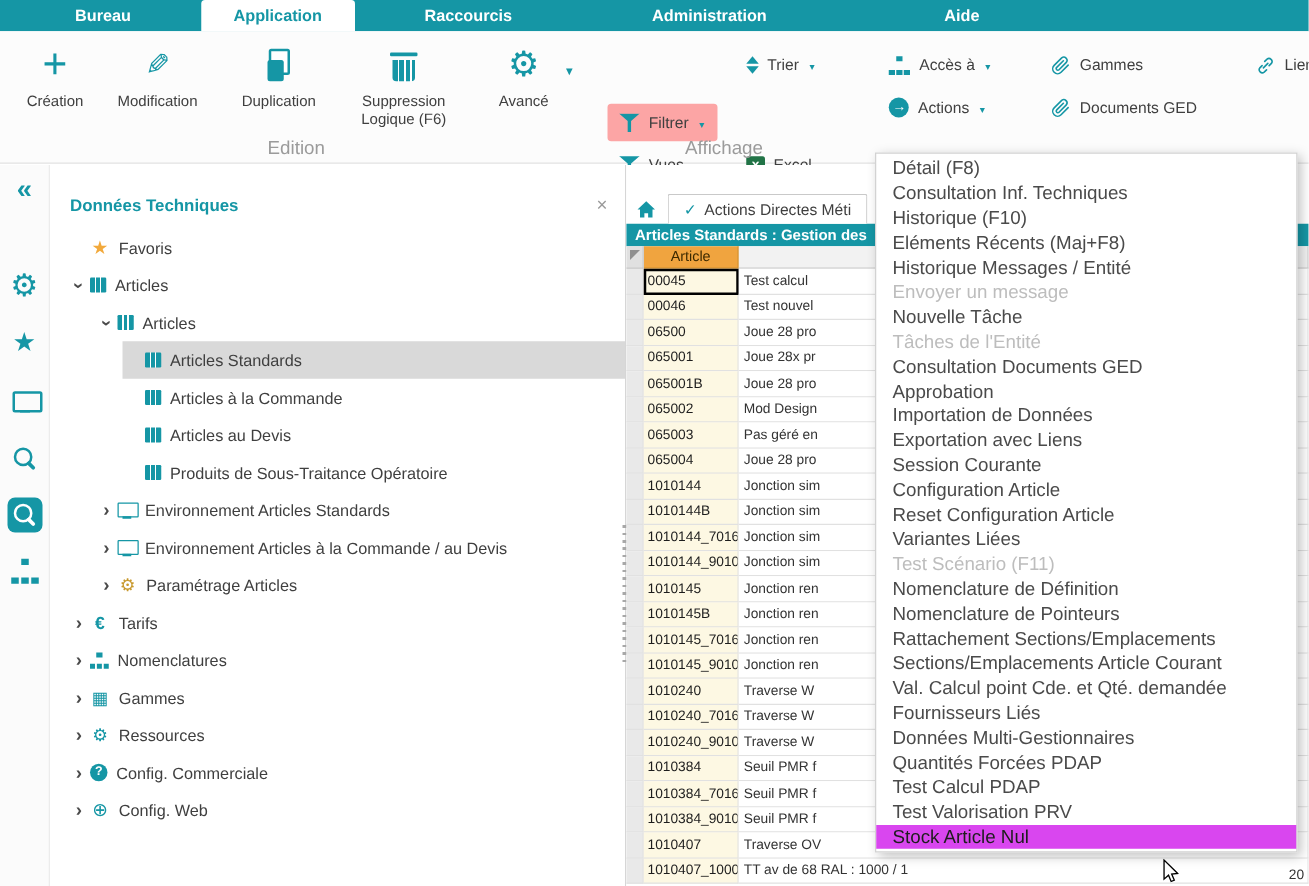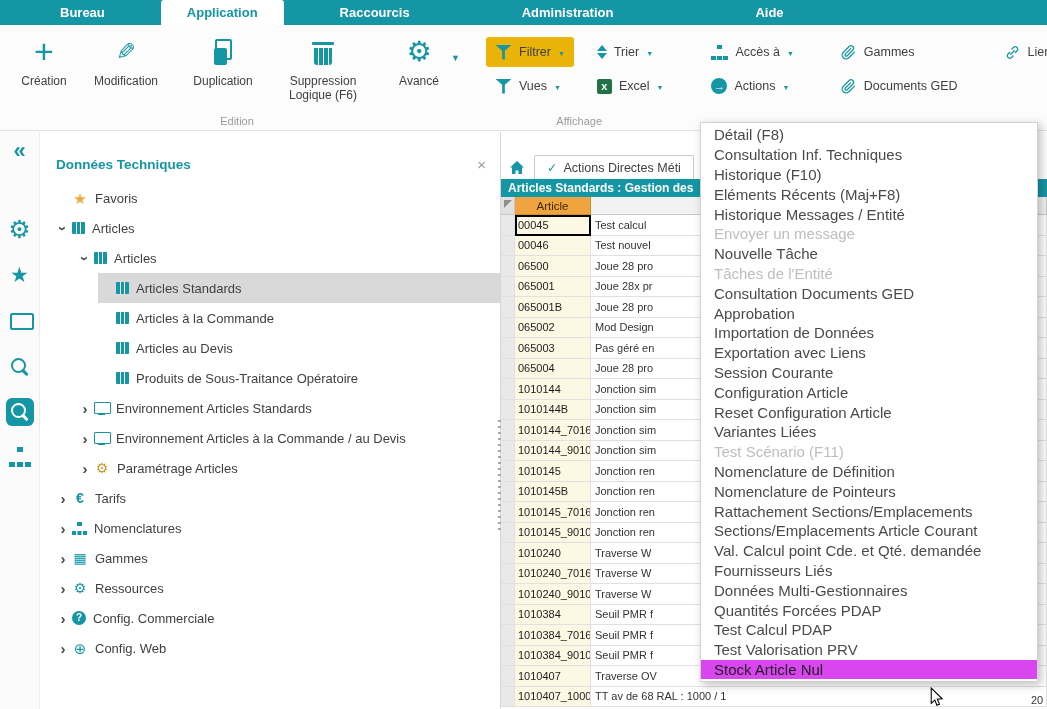--- a/index.html
+++ b/index.html
@@ -14,36 +14,36 @@
   .menu-tab.t1 { margin-right:30px; }
   .menu-tab.t2 { margin-right:60px; }
   .menu-tab.t3 { margin-right:90px; }
   .menu-tab.active { background:#fff; color:#1596a5; border-radius:3px 3px 0 0; }
 
   
   .ribbon { height:106px; background:#fcfcfc; border-bottom:1px solid #e2e2e2;
     display:flex; align-items:stretch; padding-left:4px; }
   .rgroup { position:relative; padding:0 8px; }
   .rgroup-label { position:absolute; bottom:3px; left:0; right:0; text-align:center;
-    color:#9b9b9b; font-size:11px; }
+    color:#9b9b9b; font-size:15px; }
   .big-row { display:flex; }
   .big-btn { display:flex; flex-direction:column; padding-top:12px;
     position:relative; cursor:default; }
   .big-btn .icobox { height:30px; display:flex; align-items:center; justify-content:center; }
   .big-btn .blabel { font-size:12px; color:#3f3f3f; text-align:center; margin-top:7px; line-height:1.2; }
   .w-creation{width:64px}.w-modif{width:100px}.w-dupli{width:94px}.w-suppr{width:106px}.w-avance{width:86px}
   .vsep { width:1px; background:#e3e3e3; margin:10px 0 18px; }
 
   .grid2 { display:grid; grid-template-columns:max-content max-content; column-gap:14px;
     row-gap:4px; align-content:start; padding:12px 16px 0; }
   .grid1 { display:grid; grid-template-columns:max-content; row-gap:4px;
     align-content:start; padding:12px 14px 0; }
   .sm-btn { display:flex; align-items:center; gap:7px; font-size:12.5px; color:#3f3f3f;
     height:30px; padding:0 9px; border-radius:3px; cursor:default; }
-  .sm-btn.pressed { background:#eab308; }
+  .sm-btn.pressed { background:#fca5a5;margin-top:46px; }
   .caret::before { content:"▼"; font-size:7px; color:#1596a5; }
   .caret.big::before { font-size:9px; }
 
   
   .ico-plus::before { content:"+"; font-size:34px; font-weight:200; color:#1596a5; line-height:28px; }
   .ico-pencil::before { content:"✎"; font-size:24px; color:#1596a5; display:inline-block; transform:scaleX(-1); }
   .ico-copy { position:relative; width:24px; height:26px; }
   .ico-copy::before { content:""; position:absolute; top:0; right:3px; width:13px; height:17px;
     border:2px solid #1596a5; background:#fff; border-radius:2px; }
   .ico-copy::after { content:""; position:absolute; bottom:0; left:3px; width:13px; height:17px;

